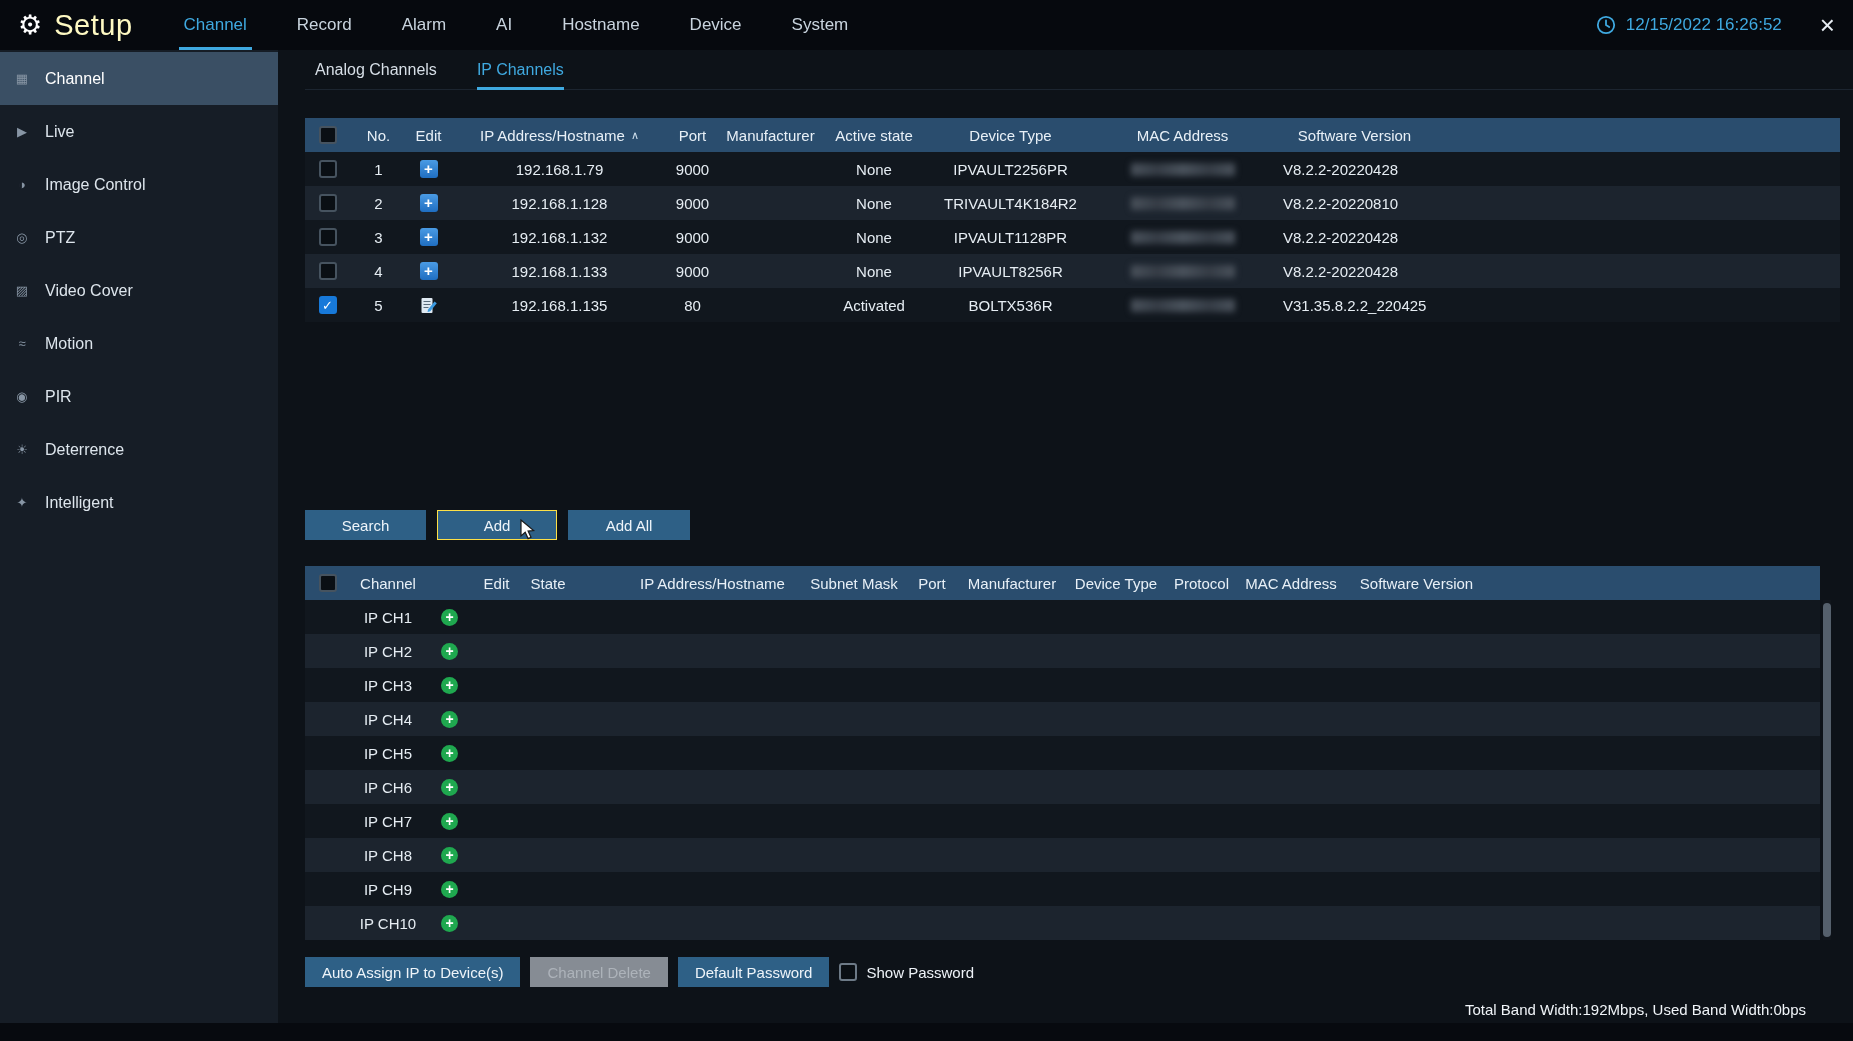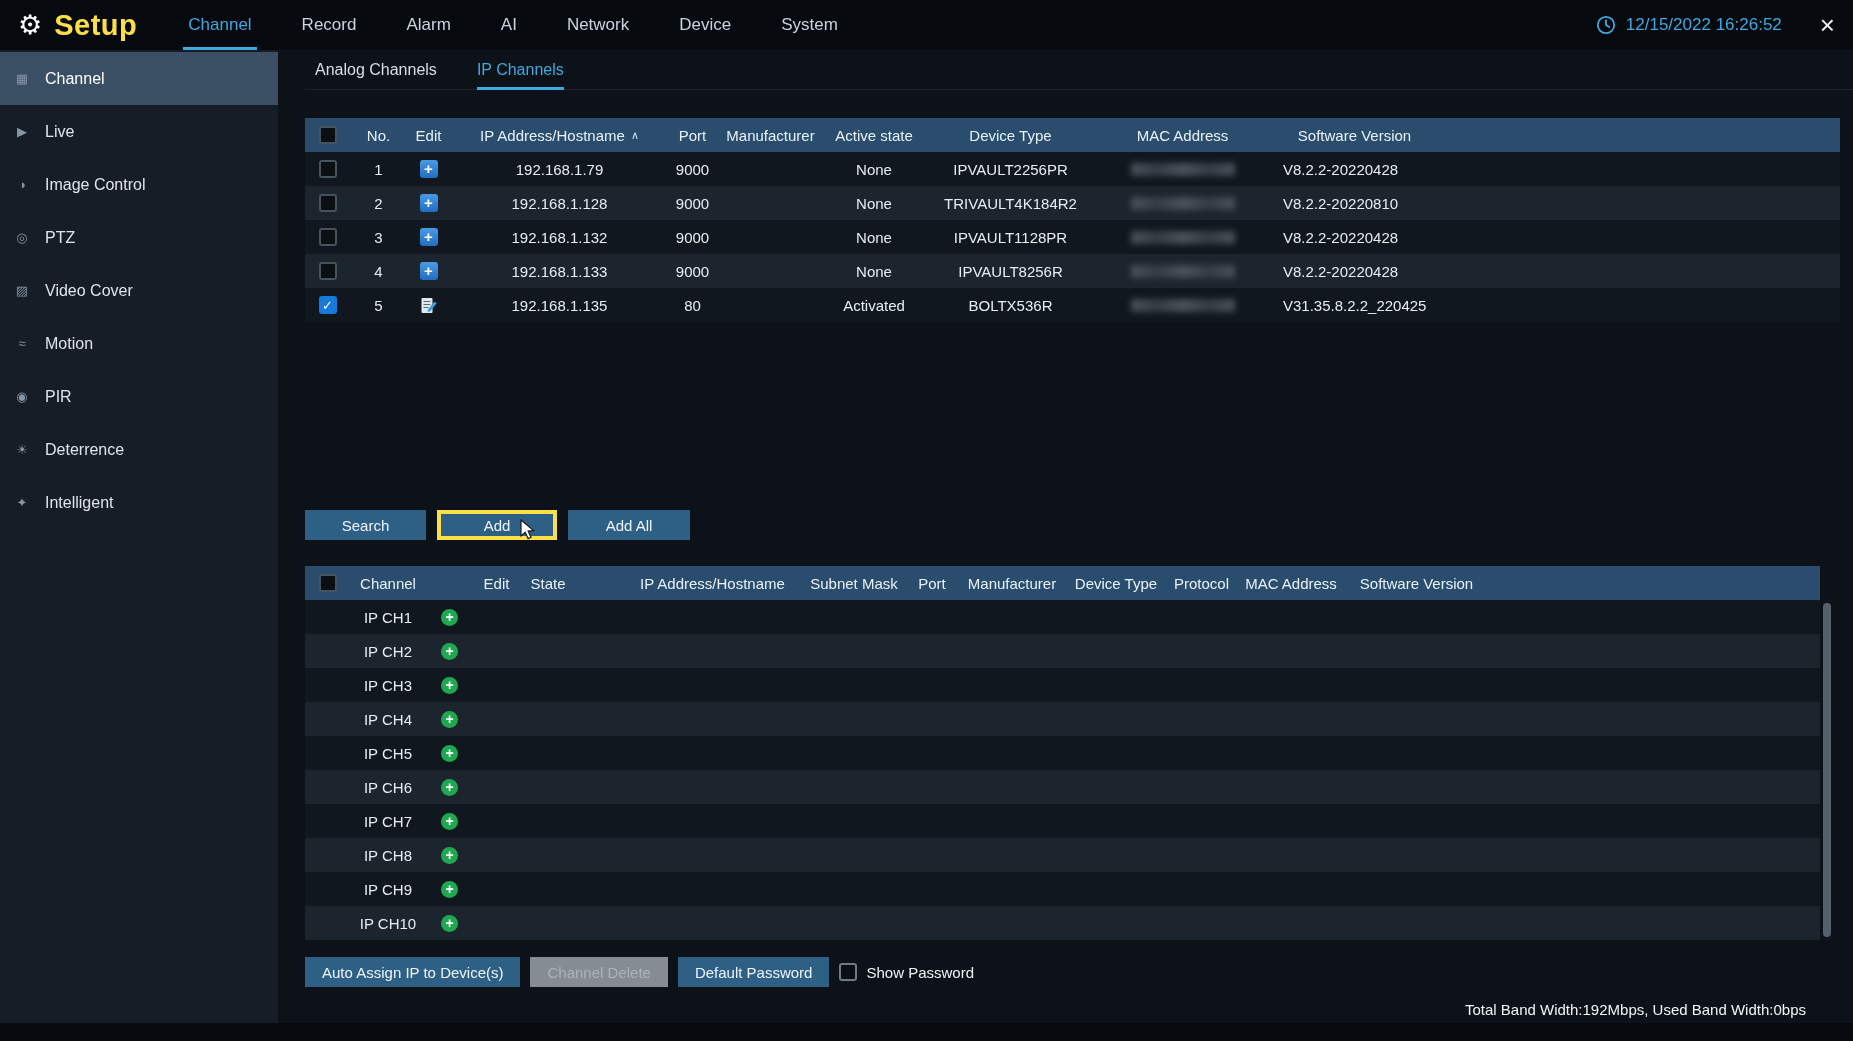--- a/index.html
+++ b/index.html
@@ -6,21 +6,21 @@
   html,body { background:#000; }
   body { width:1853px; height:1041px; overflow:hidden; }
   .app { position:relative; width:1853px; height:1041px; background:#0d1218;
          font-family:"Liberation Sans", sans-serif; color:#e6edf3; overflow:hidden; cursor:default; }
 
   
   .topbar { position:absolute; top:0; left:0; right:0; height:50px; background:#06090e;
             display:flex; align-items:center; padding:0 18px; z-index:5; }
   .brand { display:flex; align-items:center; gap:12px; }
   .gear { font-size:27px; color:#ffffff; line-height:1; }
-  .app-title { font-size:29px; color:#fde047; font-weight:700; letter-spacing:.5px; }
+  .app-title { font-size:29px; color:#fef9c3; font-weight:400; letter-spacing:.5px; }
   .topnav { display:flex; height:100%; margin-left:46px; }
   .topnav-item { position:relative; display:flex; align-items:center; padding:0 5px;
                  margin-right:40px; font-size:17px; color:#c9d4de; }
   .topnav-item.active { color:#3fa9e0; }
   .topnav-item.active::after { content:""; position:absolute; left:0; right:0; bottom:0;
                                height:3px; background:#3fa9e0; }
   .top-right { margin-left:auto; display:flex; align-items:center; gap:10px;
                color:#3fa9e0; font-size:17px; }
   .close-btn { margin-left:28px; color:#e8eef4; font-size:26px; line-height:1; }
 
@@ -75,21 +75,21 @@
   .green-plus { width:17px; height:17px; border-radius:50%; background:#1fa84f; color:#fff;
         font-size:14px; line-height:16px; text-align:center; font-weight:bold; }
   .blur-bar { width:104px; height:13px; border-radius:2px;
         background:linear-gradient(90deg,#4a525c,#353c45,#4a525c,#353c45,#4a525c);
         filter:blur(3px); }
   .edit-doc { width:19px; height:19px; display:block; }
 
   
   .btn { height:30px; padding:0 16px; background:#2e6086; color:#eef4f9; font-size:15px;
          display:flex; align-items:center; justify-content:center; border:1px solid transparent; }
-  .btn.focus { border:4px solid #fde047; }
+  .btn.focus { border:1px solid #fde047; }
   .btn.disabled { background:#868c94; color:#adb3ba; }
   .w-search{min-width:121px}.w-add{min-width:120px}.w-addall{min-width:122px}
   .w-auto{min-width:206px}.w-del{min-width:124px}.w-pass{min-width:132px}
   .actions { display:flex; gap:11px; margin-top:188px; }
   .footer-actions { display:flex; gap:10px; margin-top:17px; align-items:center; }
   .show-pass { display:flex; align-items:center; gap:9px; 
                font-size:15px; color:#eef3f8; }
 
   
   .v-scroll { position:absolute; right:-11px; top:34px; width:8px; height:340px;
@@ -111,21 +111,21 @@
   <header class="topbar">
     <div class="brand">
       <span class="gear">⚙</span>
       <span class="app-title">Setup</span>
     </div>
     <nav class="topnav">
       <div class="topnav-item active">Channel</div>
       <div class="topnav-item">Record</div>
       <div class="topnav-item">Alarm</div>
       <div class="topnav-item">AI</div>
-      <div class="topnav-item">Network</div>
+      <div class="topnav-item">Hostname</div>
       <div class="topnav-item">Device</div>
       <div class="topnav-item">System</div>
     </nav>
     <div class="top-right">
       <svg class="clock" width="20" height="20" viewBox="0 0 20 20">
         <circle cx="10" cy="10" r="8.2" fill="none" stroke="#3fa9e0" stroke-width="1.8"></circle>
         <path d="M10 5.5 V10 L13.2 12" fill="none" stroke="#3fa9e0" stroke-width="1.8" stroke-linecap="round"></path>
       </svg>
       <span>12/15/2022 16:26:52</span>
       <span class="close-btn">×</span>

